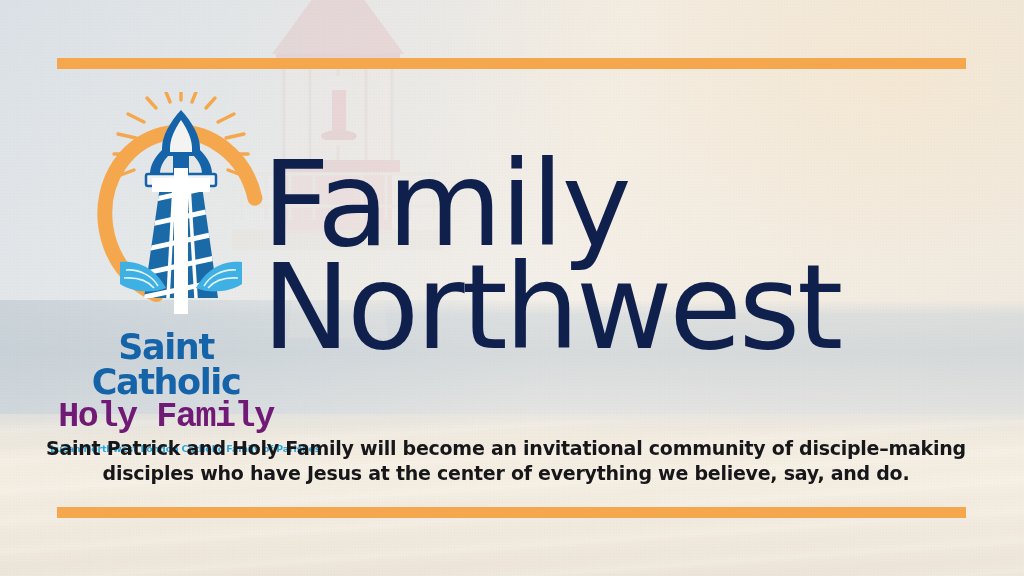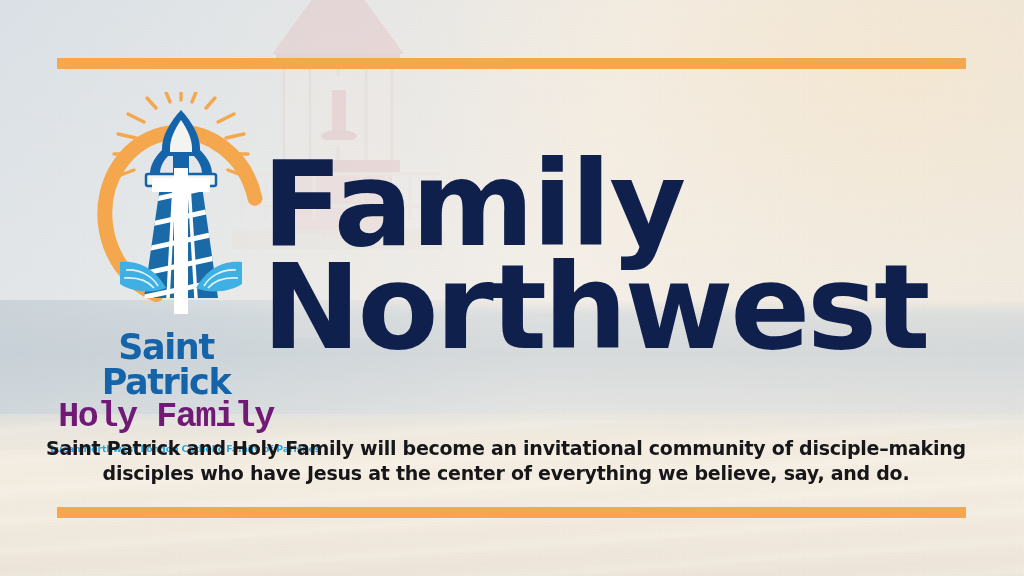--- a/index.html
+++ b/index.html
@@ -152,21 +152,21 @@
   }
 
   
   .headline {
     position: absolute;
     left: 262px;
     top: 150px;
     width: 720px;
     color: #10204d;
     font-family: "DejaVu Sans", "Liberation Sans", sans-serif;
-    font-weight: bold;
+    font-weight: normal;
     letter-spacing: -2px;
     line-height: 0.92;
   }
   .headline-1 {
     display: block;
     font-size: 118px;
   }
   .headline-2 {
     display: block;
     font-size: 118px;
@@ -310,21 +310,21 @@
     <g stroke="#ffffff" stroke-width="1.6" fill="none" opacity="0.85">
       <path d="M152 178 C 138 177, 126 184, 120 194"></path>
       <path d="M154 186 C 140 185, 130 189, 124 196"></path>
     </g>
 
     <rect x="90" y="76" width="14" height="146" fill="#ffffff"></rect>
     <rect x="68" y="86" width="58" height="14" fill="#ffffff"></rect>
   </svg>
 
   <div class="logo-words">
-    <span class="logo-line logo-line-1">Saint Patrick</span>
+    <span class="logo-line logo-line-1">Saint Catholic</span>
     <span class="logo-line logo-line-2">Holy Family</span>
     <span class="logo-tagline">Lucan Northwest London Catholic Family of Parishes</span>
   </div>
 
   <div class="headline">
     <span class="headline-1">Family</span>
     <span class="headline-2">Northwest</span>
   </div>
 
   <div class="mission">Saint Patrick and Holy Family will become an invitational community of disciple–making disciples who have Jesus at the center of everything we believe, say, and do.</div>

